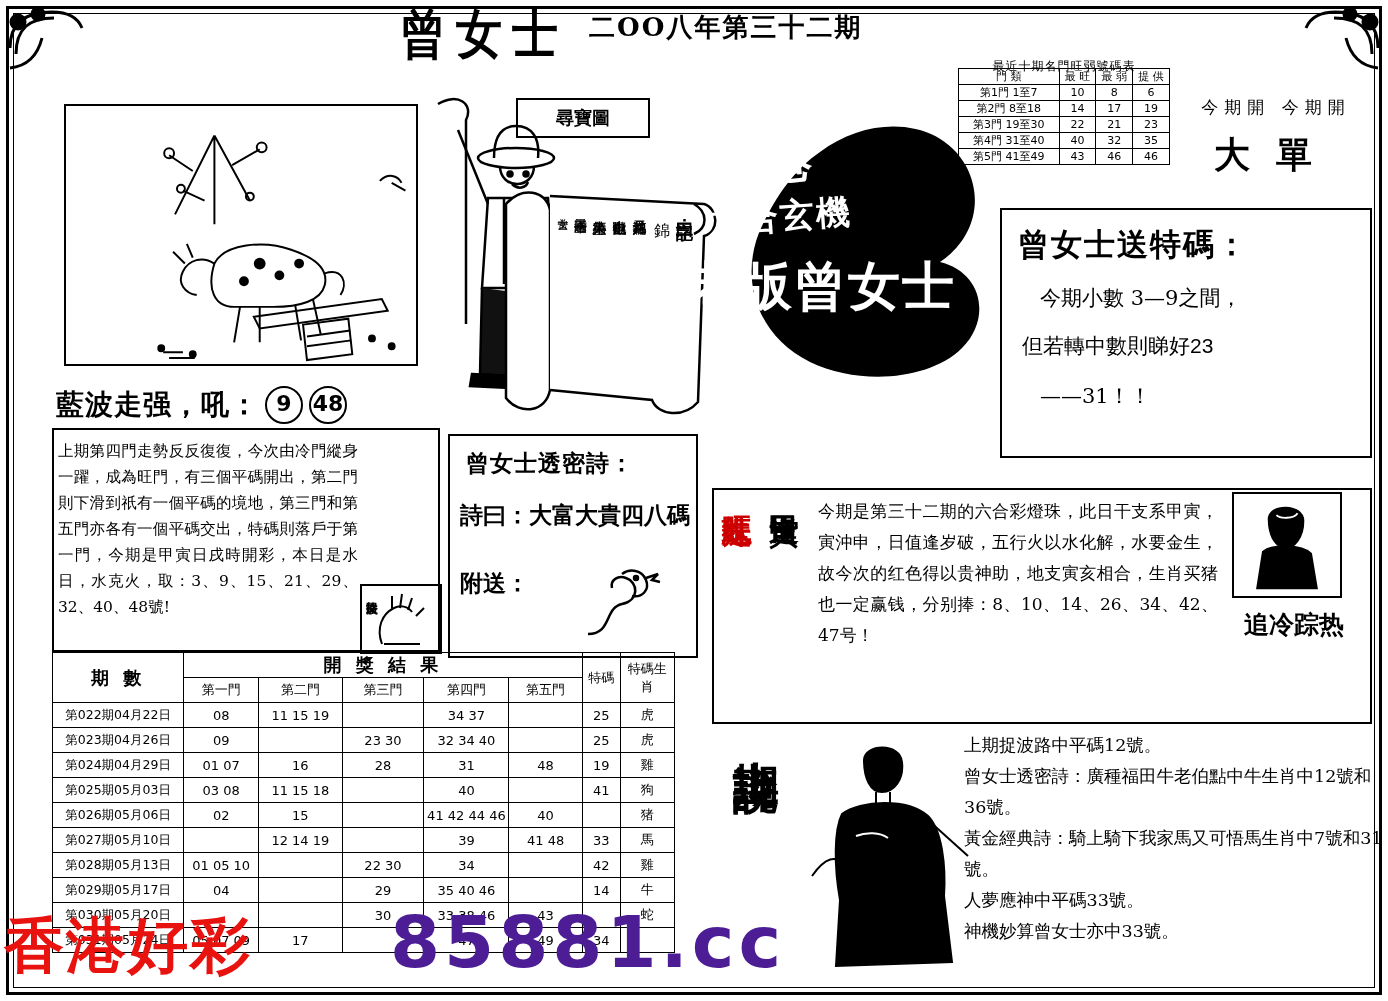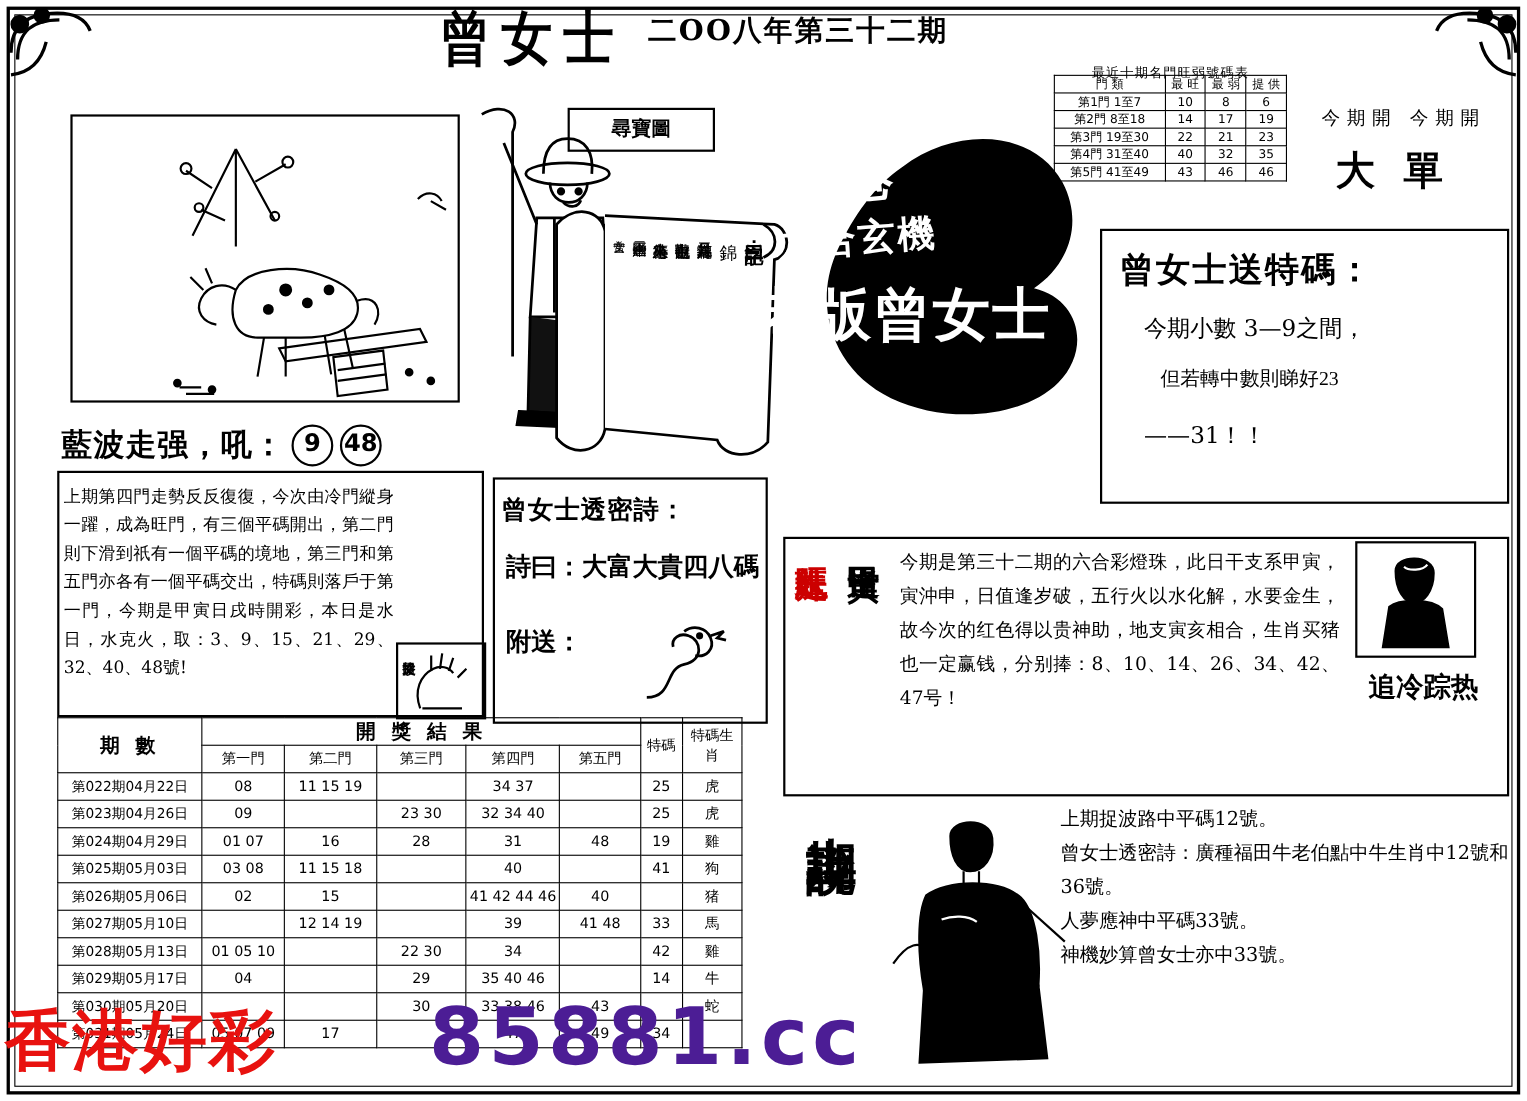--- a/index.html
+++ b/index.html
@@ -38,21 +38,21 @@
   .ball{display:inline-block;width:34px;height:34px;border:2px solid #000;border-radius:50%;
       text-align:center;line-height:32px;font-size:22px;font-weight:bold;margin-left:6px;
       font-family:"DejaVu Sans","Liberation Sans",sans-serif;}
 
   .body-text{position:absolute;left:58px;top:438px;width:300px;font-size:15.5px;
       line-height:26px;font-family:"DejaVu Serif","Liberation Serif",serif;
       text-align:justify;}
 
   
   .poem-box{position:absolute;left:448px;top:434px;width:250px;height:224px;}
-  .poem-t1{position:absolute;left:6px;top:12px;font-size:23px;font-weight:bold;
+  .poem-t1{position:absolute;left:16px;top:12px;font-size:23px;font-weight:bold;
       font-family:"DejaVu Serif","Liberation Serif",serif;letter-spacing:1px;}
   .poem-t2{position:absolute;left:10px;top:64px;font-size:23px;font-weight:bold;
       font-family:"DejaVu Serif","Liberation Serif",serif;letter-spacing:0px;}
   .poem-t3{position:absolute;left:10px;top:132px;font-size:23px;font-weight:bold;
       font-family:"DejaVu Serif","Liberation Serif",serif;}
 
   
   .vtext{writing-mode:vertical-rl;text-orientation:upright;
       font-family:"DejaVu Serif","Liberation Serif",serif;}
 
@@ -68,22 +68,22 @@
   .openflag .of-row{font-size:17px;letter-spacing:6px;}
   .openflag .of-big{font-size:36px;font-weight:bold;letter-spacing:26px;margin-top:12px;
       font-family:"DejaVu Serif","Liberation Serif",serif;}
 
   
   .spec-box{position:absolute;left:1000px;top:208px;width:372px;height:250px;}
   .spec-title{position:absolute;left:16px;top:14px;font-size:31px;font-weight:bold;
       font-family:"DejaVu Serif","Liberation Serif",serif;letter-spacing:2px;}
   .spec-l1{position:absolute;left:38px;top:74px;font-size:21px;
       font-family:"DejaVu Serif","Liberation Serif",serif;}
-  .spec-l2{position:absolute;left:53px;top:122px;font-size:18px;
-      font-family:Liberation Serif, serif;}
+  .spec-l2{position:absolute;left:20px;top:122px;font-size:21px;
+      font-family:Liberation Sans, sans-serif;}
   .spec-l3{position:absolute;left:38px;top:172px;font-size:21px;
       font-family:"DejaVu Serif","Liberation Serif",serif;}
 
   
   .art-box{position:absolute;left:712px;top:488px;width:660px;height:236px;}
   .vert-red{position:absolute;left:716px;top:492px;width:42px;height:168px;
       writing-mode:vertical-rl;text-orientation:upright;font-size:30px;font-weight:bold;
       font-family:"DejaVu Serif","Liberation Serif",serif;line-height:42px;}
   .vert-blk{position:absolute;left:762px;top:492px;width:44px;height:230px;
       writing-mode:vertical-rl;text-orientation:upright;font-size:30px;font-weight:bold;
@@ -386,20 +386,21 @@
         <path d="M60 100 C70 96 84 96 92 102" stroke="#fff"></path>
         <path d="M132 84 L172 120"></path>
         <path d="M16 140 C30 120 40 120 48 128"></path>
       </g>
     </svg>
   </div>
 
   <div class="review">
     <div>上期捉波路中平碼12號。</div>
     <div>曾女士透密詩：廣種福田牛老伯點中牛生肖中12號和36號。</div>
+    <div>黃金經典詩：騎上騎下我家馬又可悟馬生肖中7號和31號。</div>
     <div>人夢應神中平碼33號。</div>
     <div>神機妙算曾女士亦中33號。</div>
   </div>
 
   <div class="res-wrap">
     <table class="res">
       <tbody>
           <tr>
         <th rowspan="2" style="width:130px;">期  數</th>
         <th colspan="5">開    獎    結    果</th>

